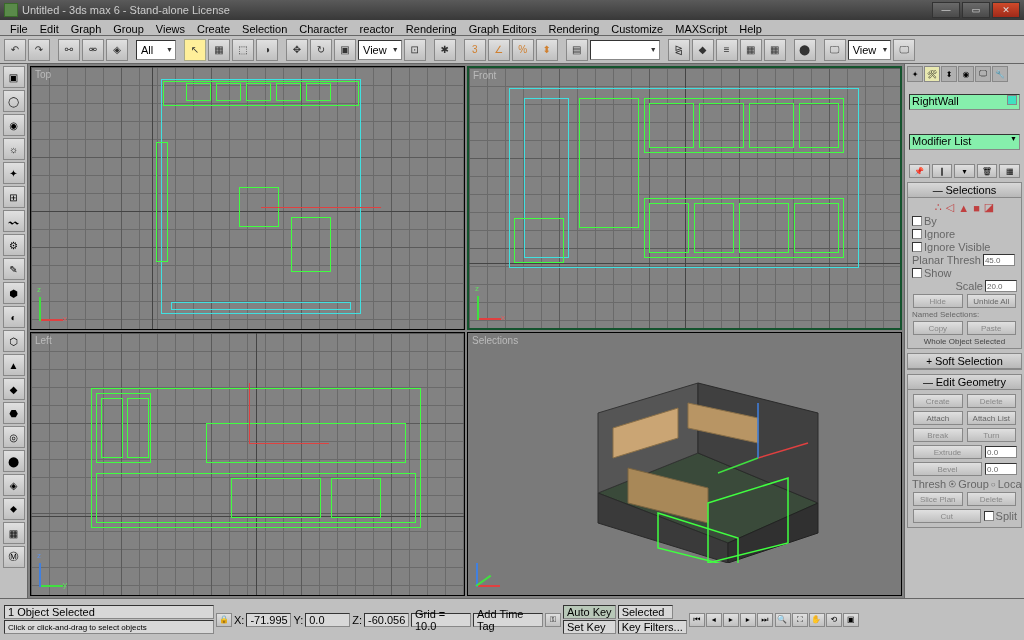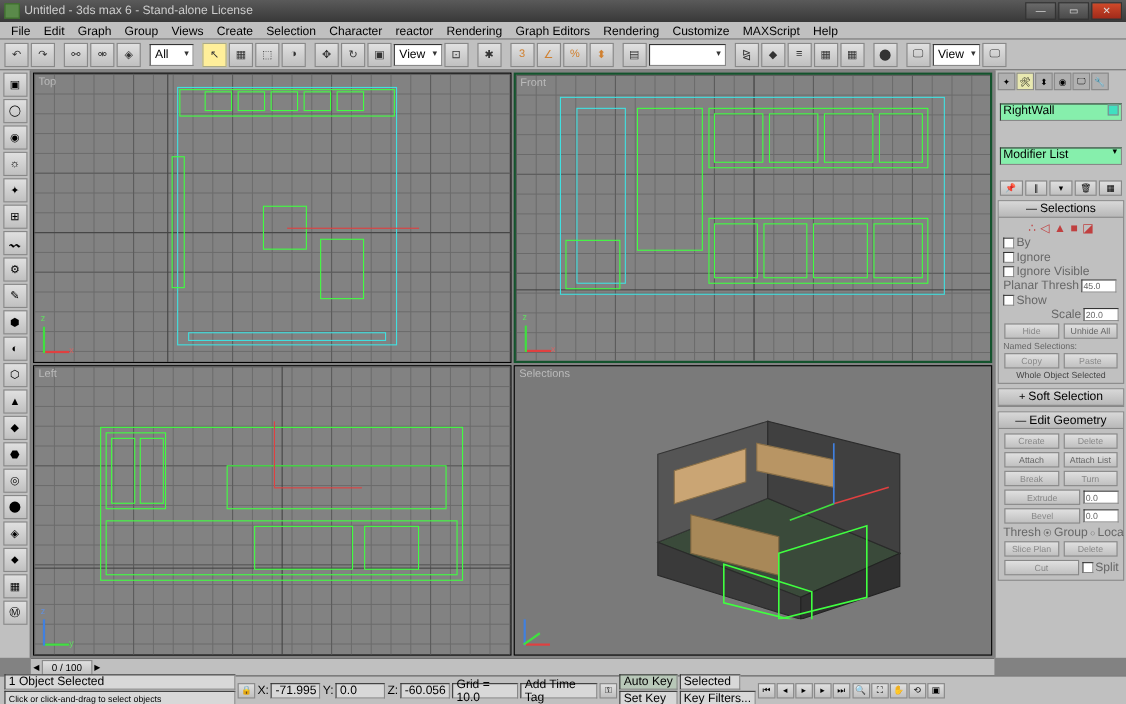--- a/index.html
+++ b/index.html
@@ -58,21 +58,21 @@
 .rroll-b{padding:2px 4px;font-size:9px;color:#666}
 .rrow{display:flex;align-items:center;gap:2px;margin:1px 0}
 .rchk{width:10px;height:10px;border:1px inset #888;background:#fff}
 .rspn{width:32px;height:12px;background:#fff;border:1px inset #888;font-size:8px;padding:0 1px;display:flex;align-items:center}
 .rbtn{flex:1;height:14px;background:linear-gradient(#e0e0e0,#c0c0c0);border:1px solid #888;display:flex;align-items:center;justify-content:center;font-size:8px;margin:1px}
 .rbtn.dis{color:#888}
 
 .timeslider{position:absolute;left:28px;right:120px;bottom:26px;height:16px;background:#c0c0c0;border-top:1px solid #666;display:flex;align-items:center}
 .ts-hand{background:linear-gradient(#e0e0e0,#c0c0c0);border:1px solid #888;padding:0 8px;height:14px;display:flex;align-items:center;font-size:9px}
 .timeruler{position:absolute;left:28px;right:120px;bottom:14px;height:12px;background:#828282;border-top:1px solid #666;display:flex;justify-content:space-between;padding:0 4px;font-size:8px;color:#ccc}
-.statusbar{position:absolute;left:0;right:0;bottom:0;height:26px;background:#c0c0c0;border-top:1px solid #666;display:flex;align-items:center;padding:0 4px;gap:2px;font-size:9px}
+.statusbar{position:absolute;left:0;right:0;bottom:0;height:42px;background:#c0c0c0;border-top:1px solid #666;display:flex;align-items:center;padding:0 4px;gap:2px;font-size:9px}
 .sbox{background:#d8d8d8;border:1px inset #888;padding:1px 3px;height:14px;display:flex;align-items:center}
 .navbtns{display:flex;gap:1px}
 .nbtn{width:16px;height:14px;background:linear-gradient(#e0e0e0,#c0c0c0);border:1px solid #888;font-size:8px;display:flex;align-items:center;justify-content:center}
 .persp-room{position:absolute;left:90px;top:40px;width:280px;height:190px}
 </style>
 </head>
 <body>
 
 <div class="titlebar">
   <div class="icon"></div>

